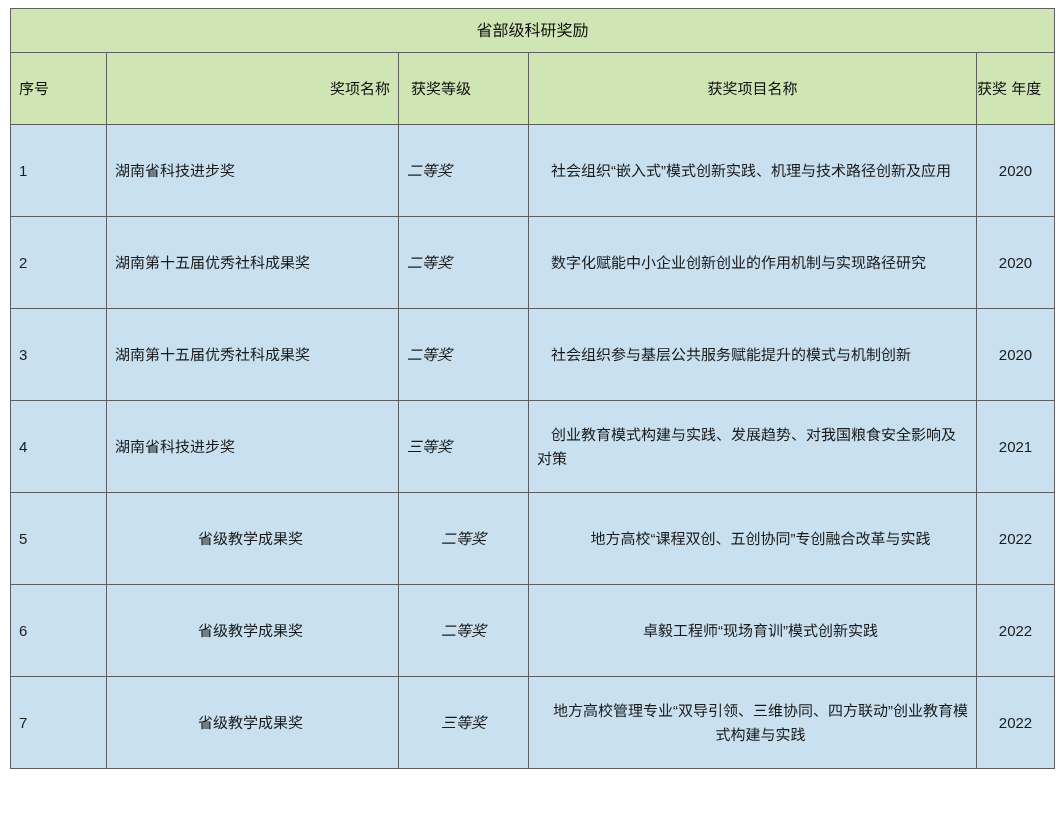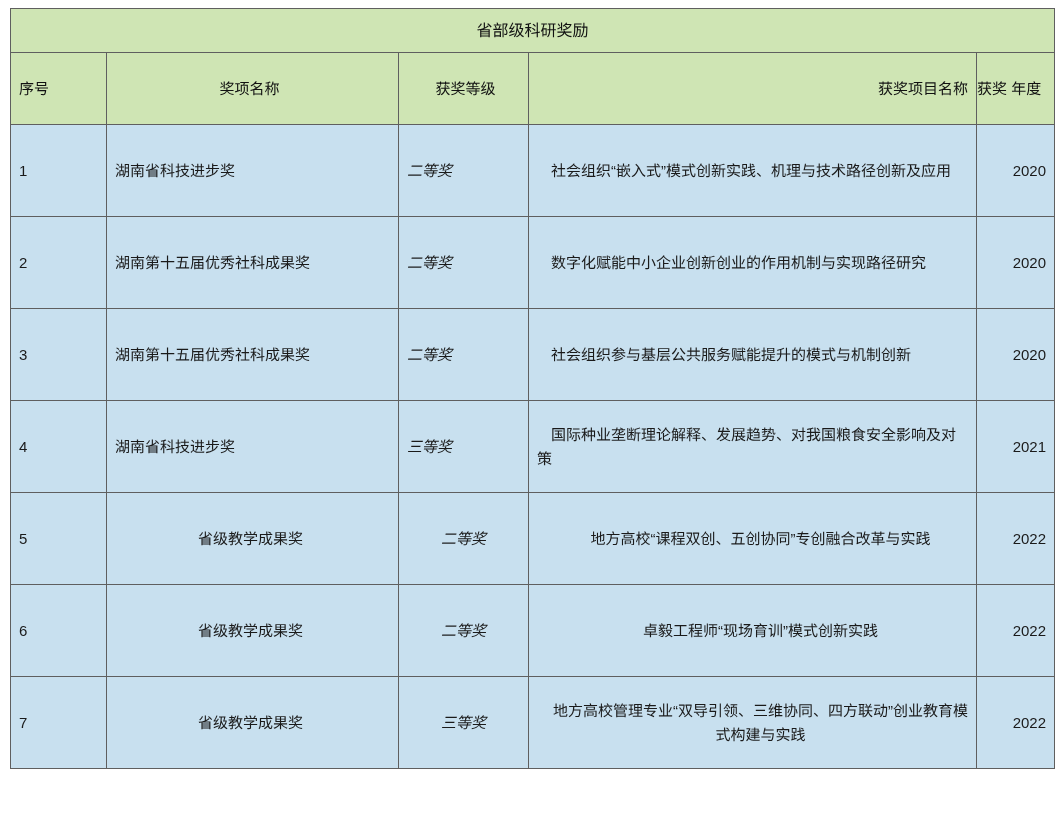--- a/index.html
+++ b/index.html
@@ -46,23 +46,23 @@
     color: #111;
   }
   
   tr.header-row td {
     background: #cfe5b4;
     height: 72px;
     font-size: 15px;
     color: #111;
   }
   tr.header-row td.h-seq { text-align: left; }
-  tr.header-row td.h-name { text-align: center; padding-left: 2px; }
-  tr.header-row td.h-level { text-align: center; padding-left: 12px; }
-  tr.header-row td.h-project { text-align: right; }
+  tr.header-row td.h-name { text-align: right; padding-left: 2px; }
+  tr.header-row td.h-level { text-align: left; padding-left: 12px; }
+  tr.header-row td.h-project { text-align: center; }
   tr.header-row td.h-year { text-align: left; padding-left: 0; }
 
   
   tr.data-row td {
     background: #c8e0ef;
     height: 92px;
   }
   td.c-seq {
     text-align: left;
     padding-left: 12px;
@@ -90,21 +90,21 @@
     padding-left: 10px;
     padding-right: 6px;
     text-indent: 14px;
   }
   td.c-project.centered {
     text-align: center;
     text-indent: 0;
     padding-left: 24px;
   }
   td.c-year {
-    text-align: right;
+    text-align: center;
     padding-left: 10px;
   }
   
   col.col-seq { width: 96px; }
   col.col-name { width: 292px; }
   col.col-level { width: 130px; }
   col.col-project { width: 448px; }
   col.col-year { width: 78px; }
 </style>
 </head>
@@ -152,21 +152,21 @@
         <td class="c-name">湖南第十五届优秀社科成果奖</td>
         <td class="c-level">二等奖</td>
         <td class="c-project">社会组织参与基层公共服务赋能提升的模式与机制创新</td>
         <td class="c-year">2020</td>
       </tr>
 
       <tr class="data-row">
         <td class="c-seq">4</td>
         <td class="c-name">湖南省科技进步奖</td>
         <td class="c-level">三等奖</td>
-        <td class="c-project">国际种业垄断理论解释、发展趋势、对我国粮食安全影响及对策</td>
+        <td class="c-project">创业教育模式构建与实践、发展趋势、对我国粮食安全影响及对策</td>
         <td class="c-year">2021</td>
       </tr>
 
       <tr class="data-row">
         <td class="c-seq">5</td>
         <td class="c-name centered">省级教学成果奖</td>
         <td class="c-level centered">二等奖</td>
         <td class="c-project centered">地方高校“课程双创、五创协同”专创融合改革与实践</td>
         <td class="c-year">2022</td>
       </tr>

